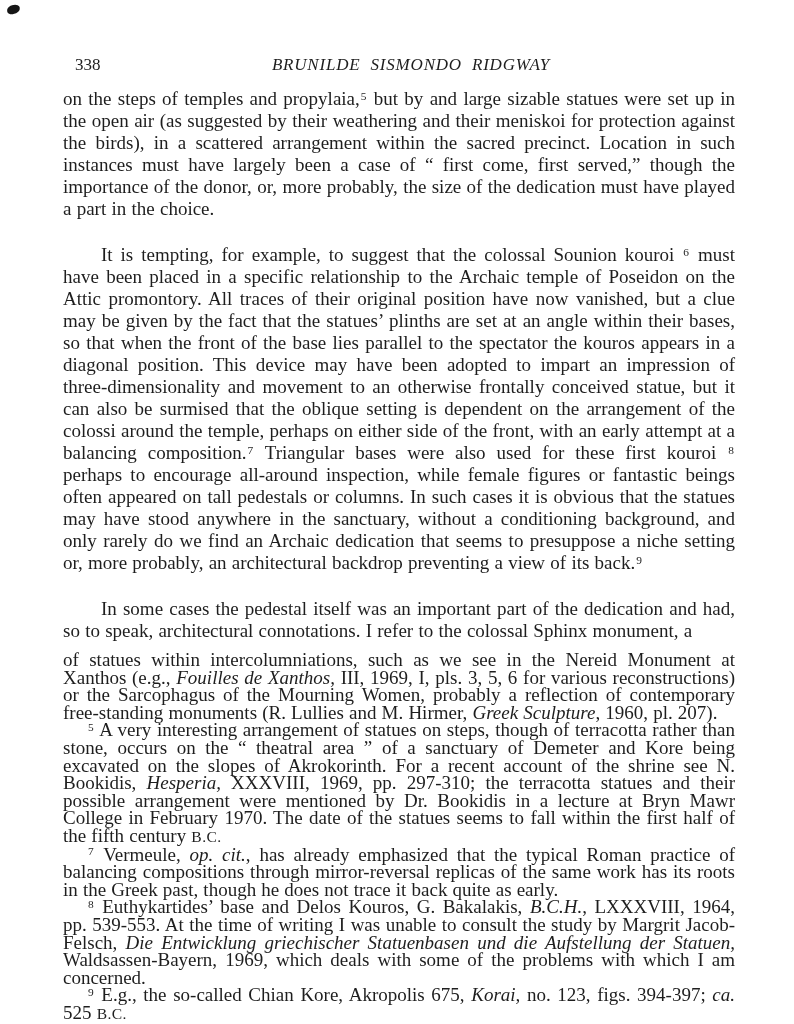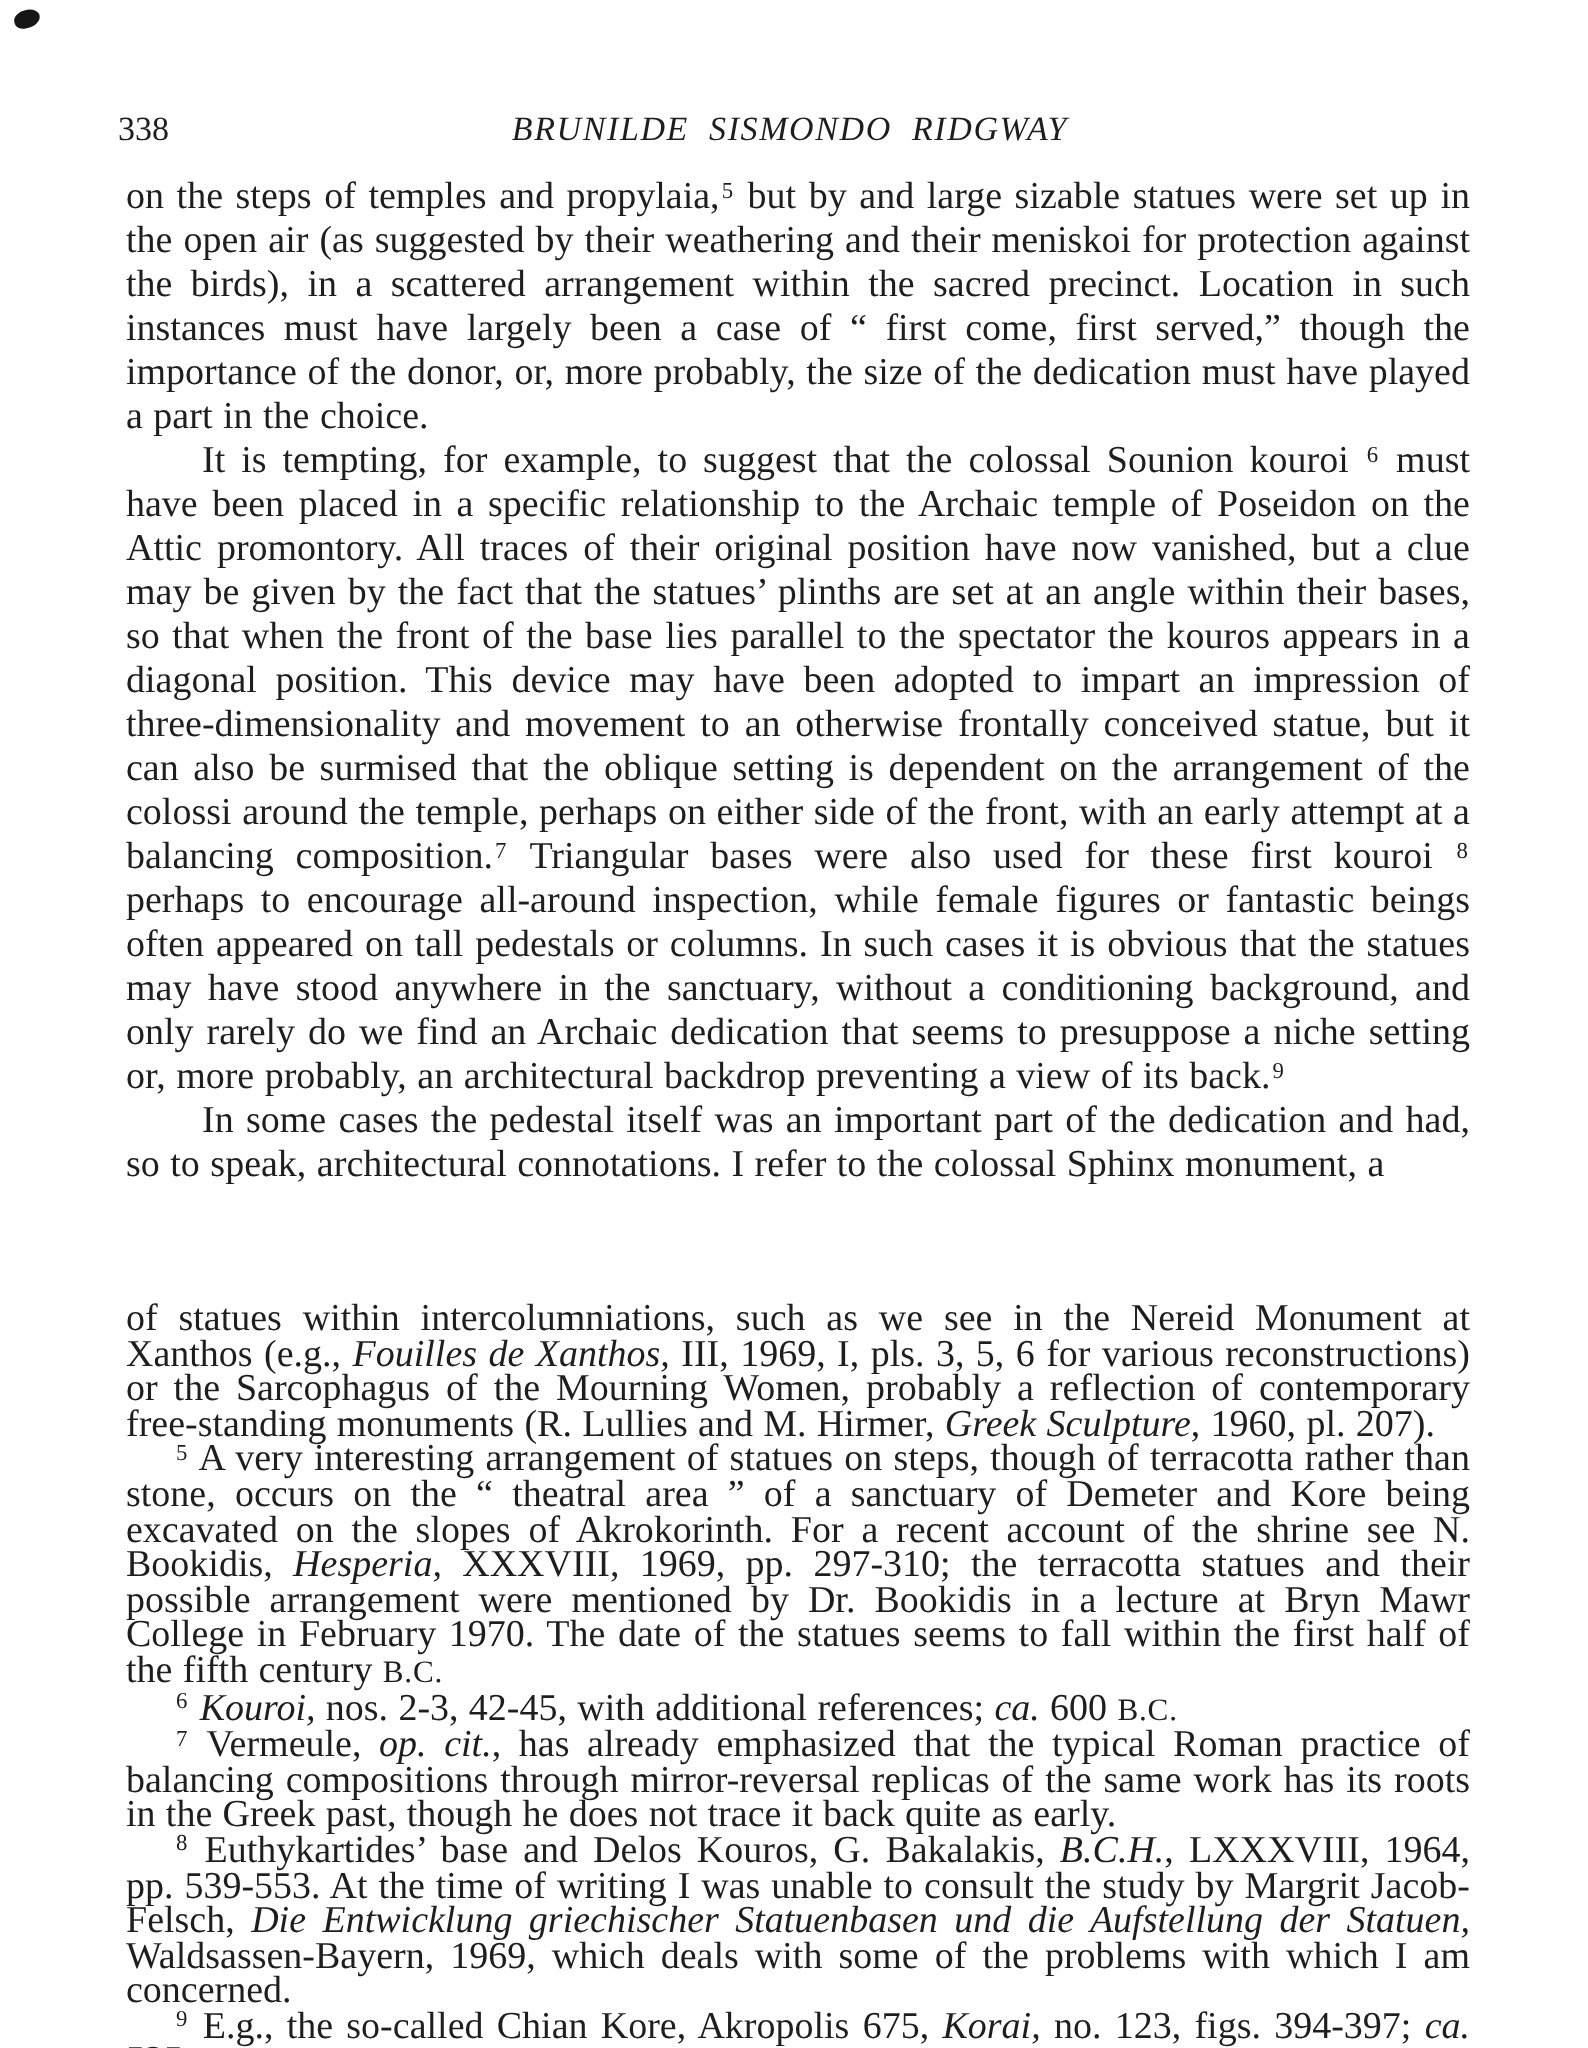--- a/index.html
+++ b/index.html
@@ -19,21 +19,21 @@
     left: 7px;
     width: 13px;
     height: 9px;
     background: #161616;
     border-radius: 55% 45% 60% 40%;
     transform: rotate(-10deg);
   }
   .running-header {
     position: absolute;
     top: 55px;
-    left: 59px;
+    left: 75px;
     width: 672px;
     height: 22px;
     font-size: 17px;
   }
   .page-number {
     position: absolute;
     left: 0;
     top: 0;
   }
   .running-title {
@@ -47,21 +47,21 @@
     position: absolute;
     top: 88px;
     left: 63px;
     width: 672px;
     font-size: 19px;
     line-height: 22px;
     text-align: justify;
     word-spacing: 0.5px;
   }
   .body-text p { margin: 0; }
-  .body-text p.indent { text-indent: 38px; }
+  .body-text p.indent { text-indent: 38px; margin-top: 24px; }
   .footnotes {
     position: absolute;
     top: 651px;
     left: 63px;
     width: 672px;
     font-size: 19px;
     line-height: 17.6px;
     text-align: justify;
     word-spacing: 0.4px;
   }
@@ -91,18 +91,17 @@
 
   <main class="body-text" id="body-container">
       <p class="para"><span>on the steps of temples and propylaia,</span><sup class="fn-ref">5</sup><span> but by and large sizable statues were set up in the open air (as suggested by their weathering and their meniskoi for protection against the birds), in a scattered arrangement within the sacred precinct. Location in such instances must have largely been a case of “ first come, first served,” though the importance of the donor, or, more probably, the size of the dedication must have played a part in the choice.</span></p>
       <p class="para indent"><span>It is tempting, for example, to suggest that the colossal Sounion kouroi </span><sup class="fn-ref">6</sup><span> must have been placed in a specific relationship to the Archaic temple of Poseidon on the Attic promontory. All traces of their original position have now vanished, but a clue may be given by the fact that the statues’ plinths are set at an angle within their bases, so that when the front of the base lies parallel to the spectator the kouros appears in a diagonal position. This device may have been adopted to impart an impression of three-dimensionality and movement to an otherwise frontally conceived statue, but it can also be surmised that the oblique setting is dependent on the arrangement of the colossi around the temple, perhaps on either side of the front, with an early attempt at a balancing composition.</span><sup class="fn-ref">7</sup><span> Triangular bases were also used for these first kouroi </span><sup class="fn-ref">8</sup><span> perhaps to encourage all-around inspection, while female figures or fantastic beings often appeared on tall pedestals or columns. In such cases it is obvious that the statues may have stood anywhere in the sanctuary, without a conditioning background, and only rarely do we find an Archaic dedication that seems to presuppose a niche setting or, more probably, an architectural backdrop preventing a view of its back.</span><sup class="fn-ref">9</sup></p>
       <p class="para indent"><span>In some cases the pedestal itself was an important part of the dedication and had, so to speak, architectural connotations. I refer to the colossal Sphinx monument, a</span></p>
     </main>
 
   <section class="footnotes" id="footnote-container">
       <p class="fn"><span>of statues within intercolumniations, such as we see in the Nereid Monument at Xanthos (e.g., </span><span class="i">Fouilles de Xanthos,</span><span> III, 1969, I, pls. 3, 5, 6 for various reconstructions) or the Sarcophagus of the Mourning Women, probably a reflection of contemporary free-standing monuments (R. Lullies and M. Hirmer, </span><span class="i">Greek Sculpture</span><span>, 1960, pl. 207).</span></p>
       <p class="fn fn-indent"><sup class="fn-ref">5</sup> <span>A very interesting arrangement of statues on steps, though of terracotta rather than stone, occurs on the “ theatral area ” of a sanctuary of Demeter and Kore being excavated on the slopes of Akrokorinth. For a recent account of the shrine see N. Bookidis, </span><span class="i">Hesperia,</span><span> XXXVIII, 1969, pp. 297-310; the terracotta statues and their possible arrangement were mentioned by Dr. Bookidis in a lecture at Bryn Mawr College in February 1970. The date of the statues seems to fall within the first half of the fifth century </span><span class="sc">B.C.</span></p>
-      <p class="fn fn-indent"><sup class="fn-ref">6</sup> <span class="i">Kouroi,</span><span> nos. 2-3, 42-45, with additional references; </span><span class="i">ca.</span><span> 600 </span><span class="sc">B.C.</span></p>
       <p class="fn fn-indent"><sup class="fn-ref">7</sup> <span>Vermeule, </span><span class="i">op. cit.</span><span>, has already emphasized that the typical Roman practice of balancing compositions through mirror-reversal replicas of the same work has its roots in the Greek past, though he does not trace it back quite as early.</span></p>
       <p class="fn fn-indent"><sup class="fn-ref">8</sup> <span>Euthykartides’ base and Delos Kouros, G. Bakalakis, </span><span class="i">B.C.H.</span><span>, LXXXVIII, 1964, pp. 539-553. At the time of writing I was unable to consult the study by Margrit Jacob-Felsch, </span><span class="i">Die Entwicklung griechischer Statuenbasen und die Aufstellung der Statuen,</span><span> Waldsassen-Bayern, 1969, which deals with some of the problems with which I am concerned.</span></p>
       <p class="fn fn-indent"><sup class="fn-ref">9</sup> <span>E.g., the so-called Chian Kore, Akropolis 675, </span><span class="i">Korai,</span><span> no. 123, figs. 394-397; </span><span class="i">ca.</span><span> 525 </span><span class="sc">B.C.</span></p>
     </section>
 </div>
 
 </body></html>

